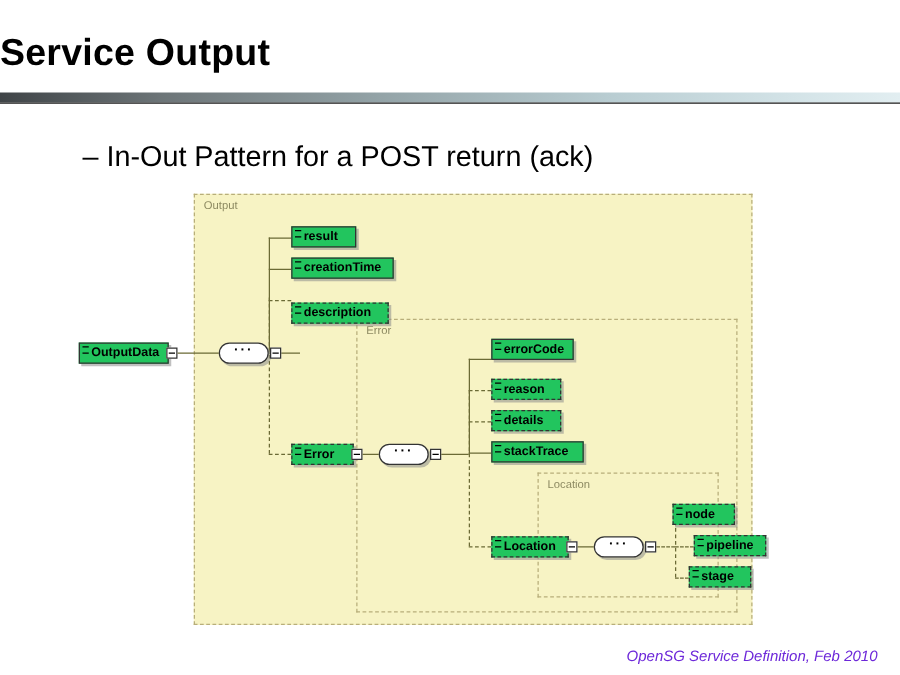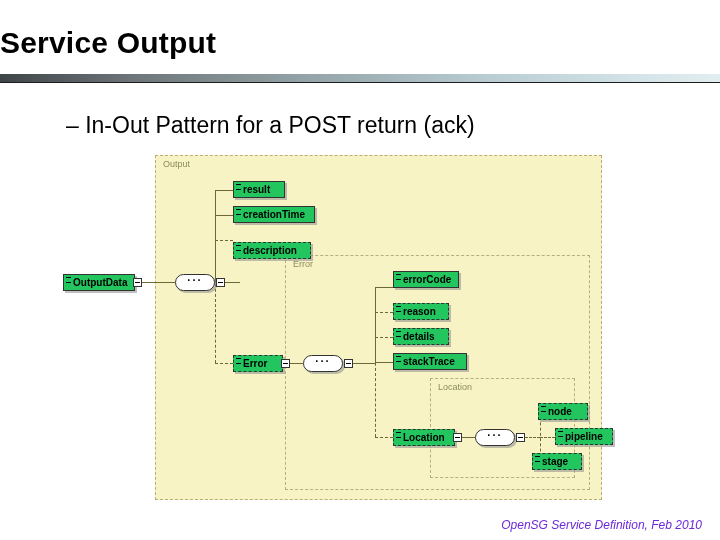--- a/index.html
+++ b/index.html
@@ -276,19 +276,19 @@
   <div class="ln h-dot" style="left:385px; top:307px; width:15px;"></div>
 
   <div class="node optional" style="left:383px; top:248px; width:50px;">
     <span>node</span>
   </div>
 
   <div class="node optional" style="left:400px; top:273px; width:58px;">
     <span>pipeline</span>
   </div>
 
-  <div class="node optional" style="left:377px; top:298px; width:50px;">
+  <div class="node optional" style="left:396px; top:298px; width:50px;">
     <span>stage</span>
   </div>
 
 </div>
 
 <div id="footer">OpenSG Service Definition, Feb 2010</div>
 
 </body></html>

